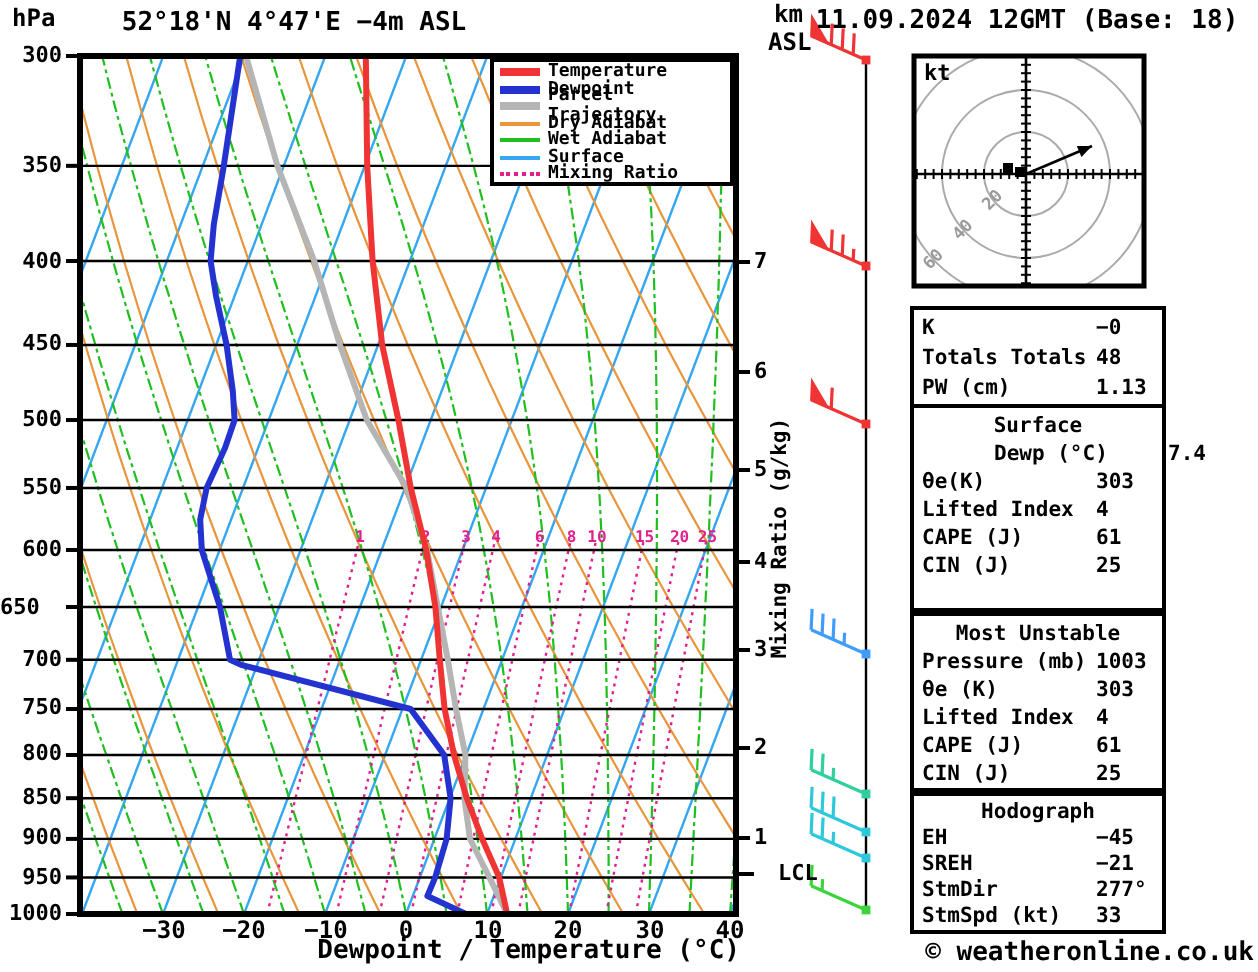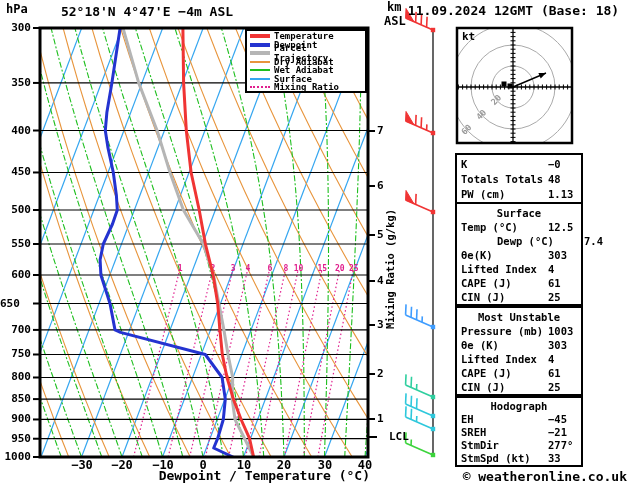--- a/index.html
+++ b/index.html
@@ -368,21 +368,20 @@
       <span class="lbl" style="left: 377px; top: 413px; font-size: 11px;">1</span>
     </div>
   <div id="panels">
       <div class="panel" style="top: 153px; height: 51px;">
         <div class="trow" style="line-height: 15px; height: 15px;"><span>K</span><span class="tval">−0</span></div>
         <div class="trow" style="line-height: 15px; height: 15px;"><span>Totals Totals</span><span class="tval">48</span></div>
         <div class="trow" style="line-height: 15px; height: 15px;"><span>PW (cm)</span><span class="tval">1.13</span></div>
       </div>
       <div class="panel" style="top: 202px; height: 104px;">
         <div class="trow thead" style="line-height: 14px; height: 14px;">Surface</div>
-        <div class="trow" style="line-height: 14px; height: 14px;"><span>Temp (°C)</span><span class="tval">12.5</span></div>
         <div class="trow" style="line-height: 14px; height: 14px; margin-left: 36px;"><span>Dewp (°C)</span><span class="tval">7.4</span></div>
         <div class="trow" style="line-height: 14px; height: 14px;"><span>θe(K)</span><span class="tval">303</span></div>
         <div class="trow" style="line-height: 14px; height: 14px;"><span>Lifted Index</span><span class="tval">4</span></div>
         <div class="trow" style="line-height: 14px; height: 14px;"><span>CAPE (J)</span><span class="tval">61</span></div>
         <div class="trow" style="line-height: 14px; height: 14px;"><span>CIN (J)</span><span class="tval">25</span></div>
       </div>
       <div class="panel" style="top: 306px; height: 90px;">
         <div class="trow thead" style="line-height: 14px; height: 14px;">Most Unstable</div>
         <div class="trow" style="line-height: 14px; height: 14px;"><span>Pressure (mb)</span><span class="tval">1003</span></div>
         <div class="trow" style="line-height: 14px; height: 14px;"><span>θe (K)</span><span class="tval">303</span></div>

